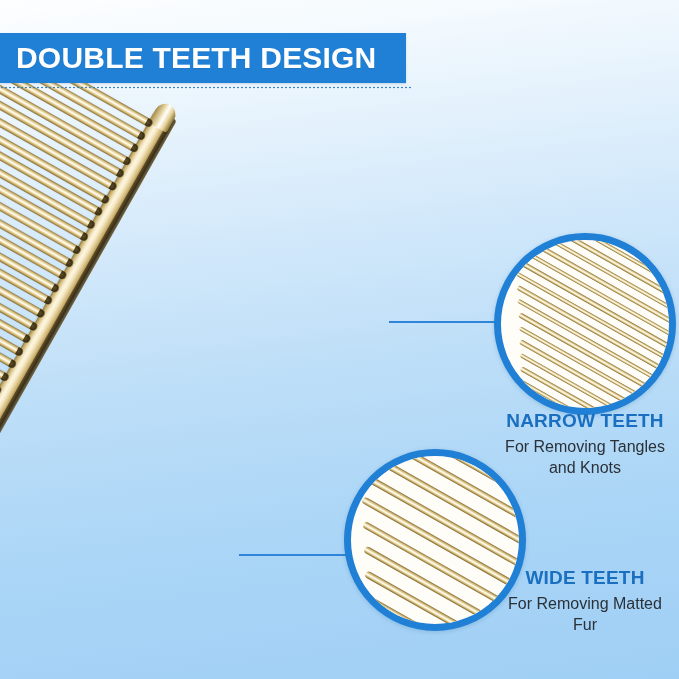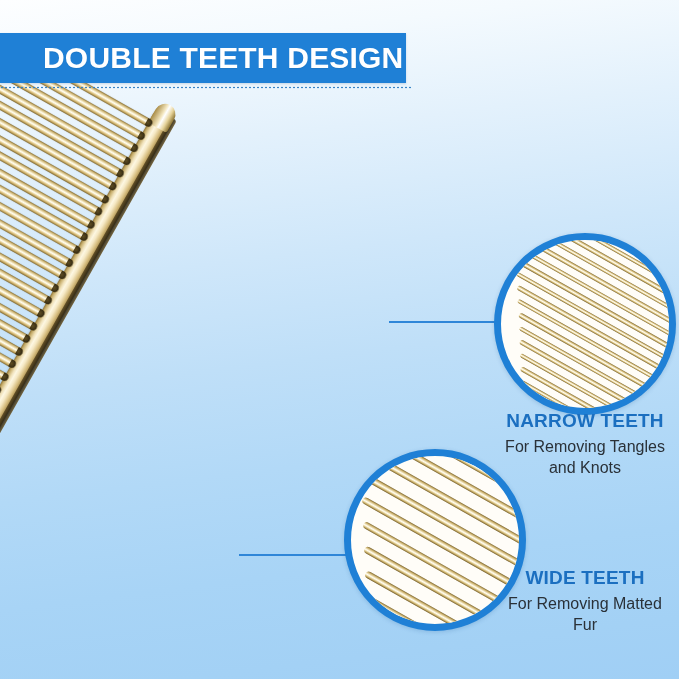--- a/index.html
+++ b/index.html
@@ -29,21 +29,20 @@
   }
   .title-banner .title-text{
     color:#ffffff;
     font-size:30px;
     font-weight:bold;
     letter-spacing:.2px;
     line-height:1;
     white-space:nowrap;
     text-shadow:0 1px 1px rgba(0,0,0,.07);
     font-family:"Liberation Sans", sans-serif;
-    margin-left:27px;
   }
   .dotted-rule{
     position:absolute;
     left:0; top:86px;
     width:413px; height:3px;
     background-image:radial-gradient(circle, #2f7fc4 42%, rgba(0,0,0,0) 45%);
     background-size:4px 3px;
     background-repeat:repeat-x;
     opacity:.95;
   }

